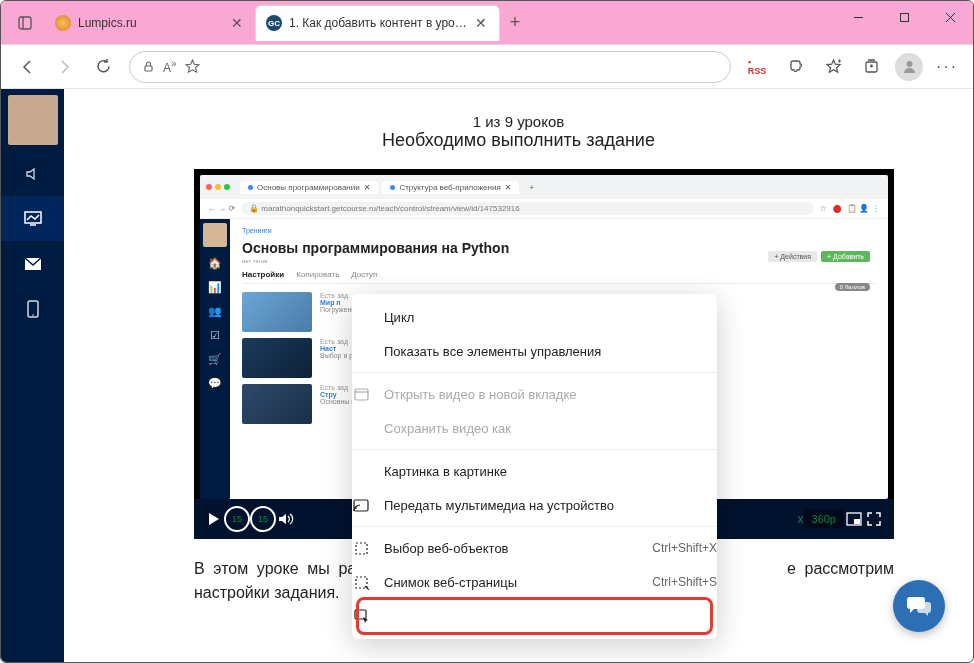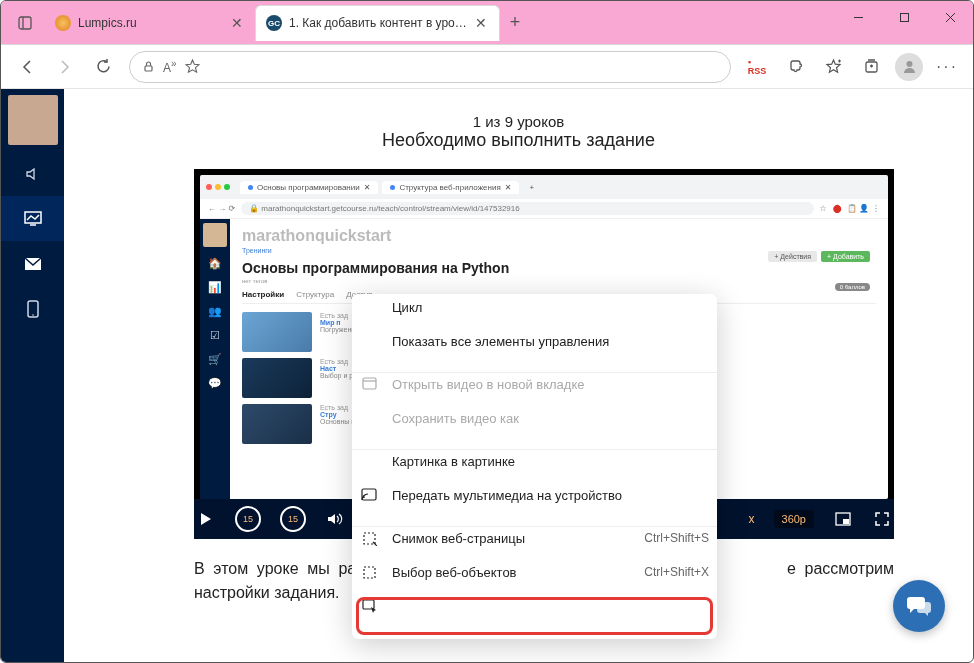--- a/index.html
+++ b/index.html
@@ -58,28 +58,28 @@
 .vi-badge{position:absolute;right:18px;top:108px;background:#888;color:#fff;font-size:6px;padding:1px 5px;border-radius:7px}
 .vi-lesson{display:flex;gap:8px;margin-bottom:6px}
 .vi-thumb{width:70px;height:40px;background:#2a4d7a;border-radius:2px;flex-shrink:0}
 .vi-thumb.t1{background:linear-gradient(135deg,#6ba6d6,#4a7ba8)}
 .vi-thumb.t2{background:linear-gradient(135deg,#1a3a5c,#0d2238)}
 .vi-thumb.t3{background:linear-gradient(135deg,#2d4a6b,#1a2f47)}
 .vi-lt{font-size:7px}
 .vi-lt .tg{color:#999}
 .vi-lt .ttl{color:#3b7dd8;font-weight:bold}
 .vi-lt .dsc{color:#888}
-.vid-controls{position:absolute;bottom:0;left:0;right:0;height:40px;background:rgba(0,20,50,0.92);display:flex;align-items:center;padding:0 2px;gap:19px;color:#fdba74}
+.vid-controls{position:absolute;bottom:0;left:0;right:0;height:40px;background:rgba(0,20,50,0.92);display:flex;align-items:center;padding:0 10px;gap:0;color:#15803d}
 .vc-btn{width:20px;height:20px;display:flex;align-items:center;justify-content:center;font-size:12px}
 .vc-circ{width:26px;height:26px;border:2px solid #fff;border-radius:50%;display:flex;align-items:center;justify-content:center;font-size:9px}
 .vc-sp{flex:1}
 .vc-res{font-size:11px;background:rgba(0,0,0,0.4);padding:3px 8px;border-radius:3px}
 .body-text{margin:18px 20px 0 130px;font-size:16px;color:#222;line-height:1.5;max-width:700px;text-align:justify}
 .ctx-menu{position:absolute;left:351px;top:293px;width:365px;background:#fff;border-radius:6px;box-shadow:0 6px 30px rgba(0,0,0,0.2);padding:6px 0;font-size:13px;color:#222;z-index:100}
-.ctx-item{height:34px;display:flex;padding:0 8px;gap:14px;position:relative}
+.ctx-item{height:34px;display:flex;align-items:center;padding:0 0;gap:14px;position:relative}
 .ctx-item.disabled{color:#aaa}
 .ctx-item .cico{width:18px;display:flex;justify-content:center;color:inherit}
 .ctx-item .lbl{flex:1}
 .ctx-item .sc{font-size:12px;color:#666}
 .ctx-sep{height:1px;background:#eee;margin:4px 0}
 .ctx-hl{position:absolute;border:3px solid #e53935;border-radius:8px;pointer-events:none}
 .chat-fab{position:absolute;right:28px;bottom:30px;width:52px;height:52px;border-radius:50%;background:#2d6fb5;display:flex;align-items:center;justify-content:center;color:#fff;box-shadow:0 3px 10px rgba(0,0,0,0.25)}
 svg{display:block}
 </style>
 </head>
@@ -247,31 +247,30 @@
             <div class="vi-side">
               <div class="sav"></div>
               <div class="sic">🏠</div>
                 <div class="sic">📊</div>
                 <div class="sic">👥</div>
                 <div class="sic">☑</div>
                 <div class="sic">🛒</div>
                 <div class="sic">💬</div>
             </div>
             <div class="vi-main">
-              <div class="vi-brand">marathonquickstart</div>
               <div class="vi-bc">Тренинги</div>
               <div class="vi-h1">Основы программирования на Python</div>
               <div class="vi-sub">нет тегов</div>
               <div class="vi-actions">
                   <span class="vi-act g">+ Действия</span>
                   <span class="vi-act gr">+ Добавить</span>
                 </div>
               <div class="vi-nav">
                   <span class="act">Настройки</span>
-                  <span>Структура</span>
+                  <span>Копировать</span>
                   <span>Доступ</span>
                 </div>
               <div class="vi-badge">0 баллов</div>
               <div class="vi-lesson">
                   <div class="vi-thumb t1"></div>
                   <div class="vi-lt">
                     <div class="tg">Есть зад</div>
                     <div class="ttl">Мир п</div>
                     <div class="dsc">Погружение</div>
                   </div>
@@ -368,34 +367,34 @@
           <path d="M1 12 a3 3 0 0 1 3 -3 M1 12 a6 6 0 0 1 6 -6" fill="none" stroke="currentColor" stroke-width="1.2"></path>
         </svg>
       </span>
       <span class="lbl">Передать мультимедиа на устройство</span>
     </div>
     <div class="ctx-sep"></div>
     <div class="ctx-item">
       <span class="cico">
         <svg width="15" height="15">
           <rect x="2" y="2" width="11" height="11" fill="none" stroke="currentColor" stroke-width="1.2" stroke-dasharray="2 2"></rect>
-          <line x1="11" y1="11" x2="15" y2="15" stroke="currentColor" stroke-width="1.2"></line>
-        </svg>
-      </span>
-      <span class="lbl">Снимок веб-страницы</span>
-      <span class="sc">Ctrl+Shift+S</span>
+        </svg>
+      </span>
+      <span class="lbl">Выбор веб-объектов</span>
+      <span class="sc">Ctrl+Shift+X</span>
     </div>
     <div class="ctx-item">
       <span class="cico">
         <svg width="15" height="15">
           <rect x="2" y="2" width="11" height="11" fill="none" stroke="currentColor" stroke-width="1.2" stroke-dasharray="2 2"></rect>
-        </svg>
-      </span>
-      <span class="lbl">Выбор веб-объектов</span>
-      <span class="sc">Ctrl+Shift+X</span>
+          <line x1="11" y1="11" x2="15" y2="15" stroke="currentColor" stroke-width="1.2"></line>
+        </svg>
+      </span>
+      <span class="lbl">Снимок веб-страницы</span>
+      <span class="sc">Ctrl+Shift+S</span>
     </div>
     <div class="ctx-item">
       <span class="cico">
         <svg width="15" height="14">
           <rect x="1" y="1" width="11" height="9" rx="1" fill="none" stroke="currentColor" stroke-width="1.2"></rect>
           <path d="M9 8 l5 3 -2 1 -1 2 z" fill="currentColor"></path>
         </svg>
       </span>
       <div class="ctx-hl" style="inset: -2px 4px;"></div>
     </div>

